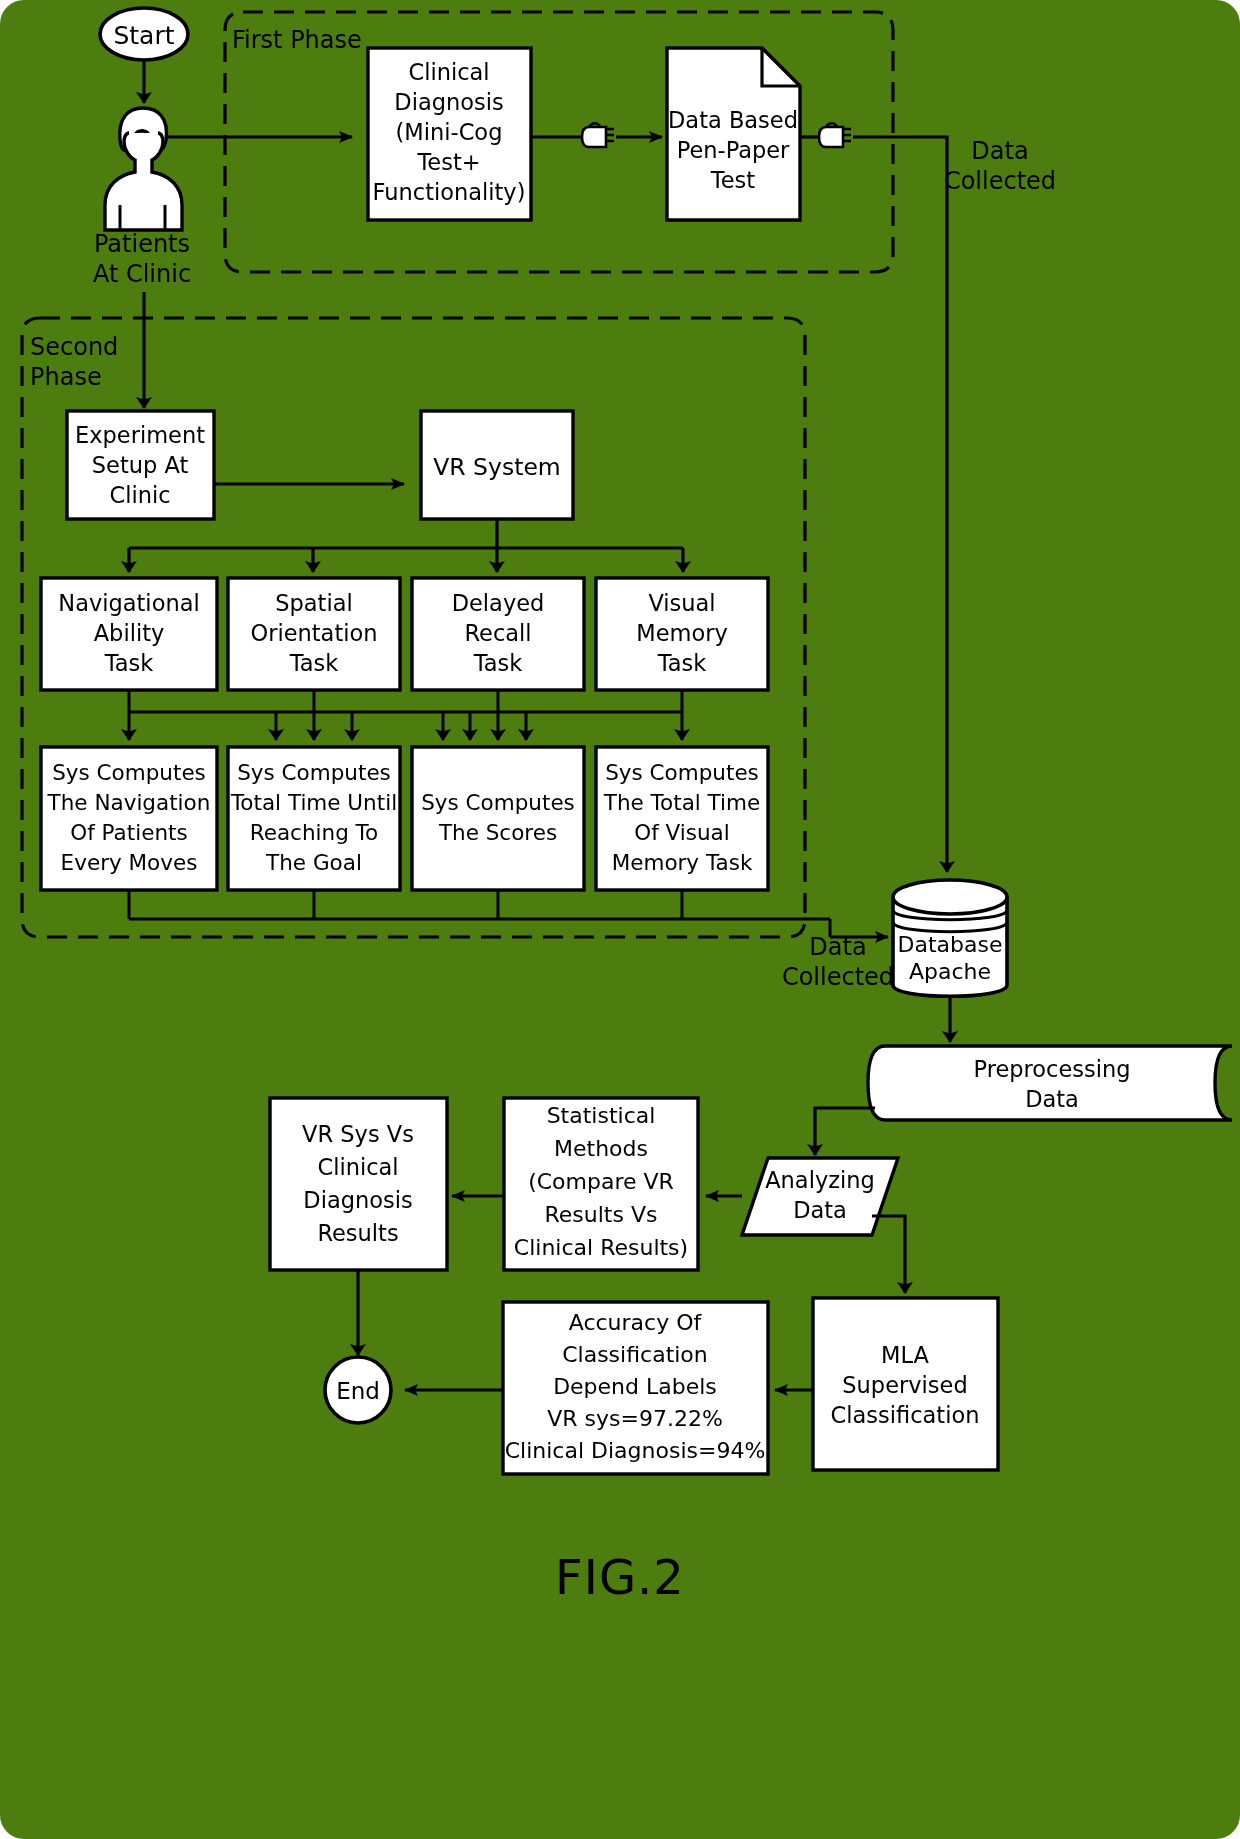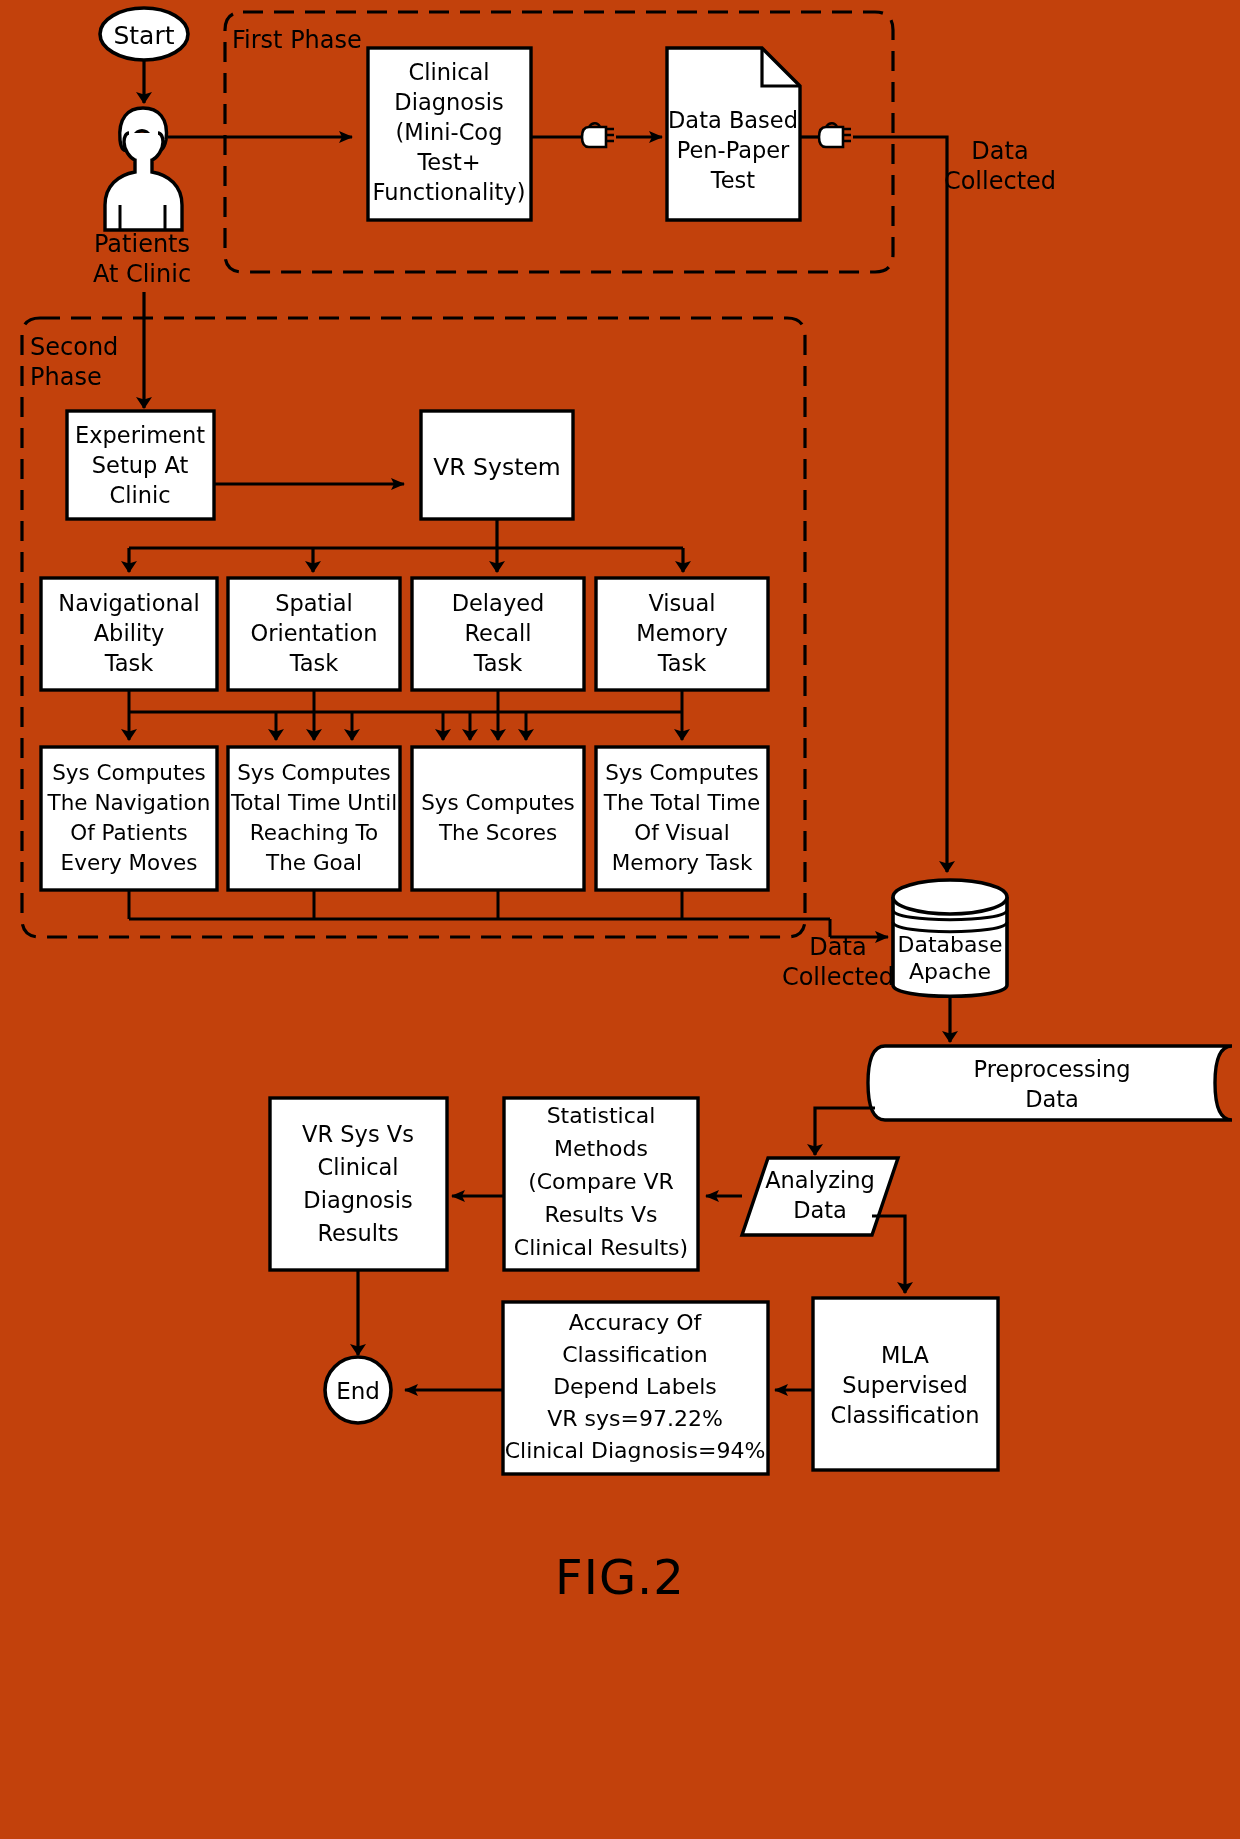--- a/index.html
+++ b/index.html
@@ -1,17 +1,17 @@
 <!DOCTYPE html>
 <html><head>
 <meta charset="utf-8">
 <style>
   html,body{margin:0;padding:0;background:#fff;}
   body{width:1240px;height:1839px;font-family:"DejaVu Sans",sans-serif;}
-  #stage{position:relative;width:1240px;height:1839px;overflow:hidden;background:#c2410c;}
+  #stage{position:relative;width:1240px;height:1839px;overflow:hidden;background:#4d7c0f;border-radius:24px;}
   svg#diagram{position:absolute;left:0;top:0;width:1240px;height:1839px;}
   .nd{font-family:"DejaVu Sans",sans-serif;fill:#000;}
   text{ -webkit-font-smoothing:antialiased; }
 </style>
 </head>
 <body>
 
 <div id="stage">
 <svg id="diagram" viewBox="0 0 1240 1839" xmlns="http://www.w3.org/2000/svg">
 

